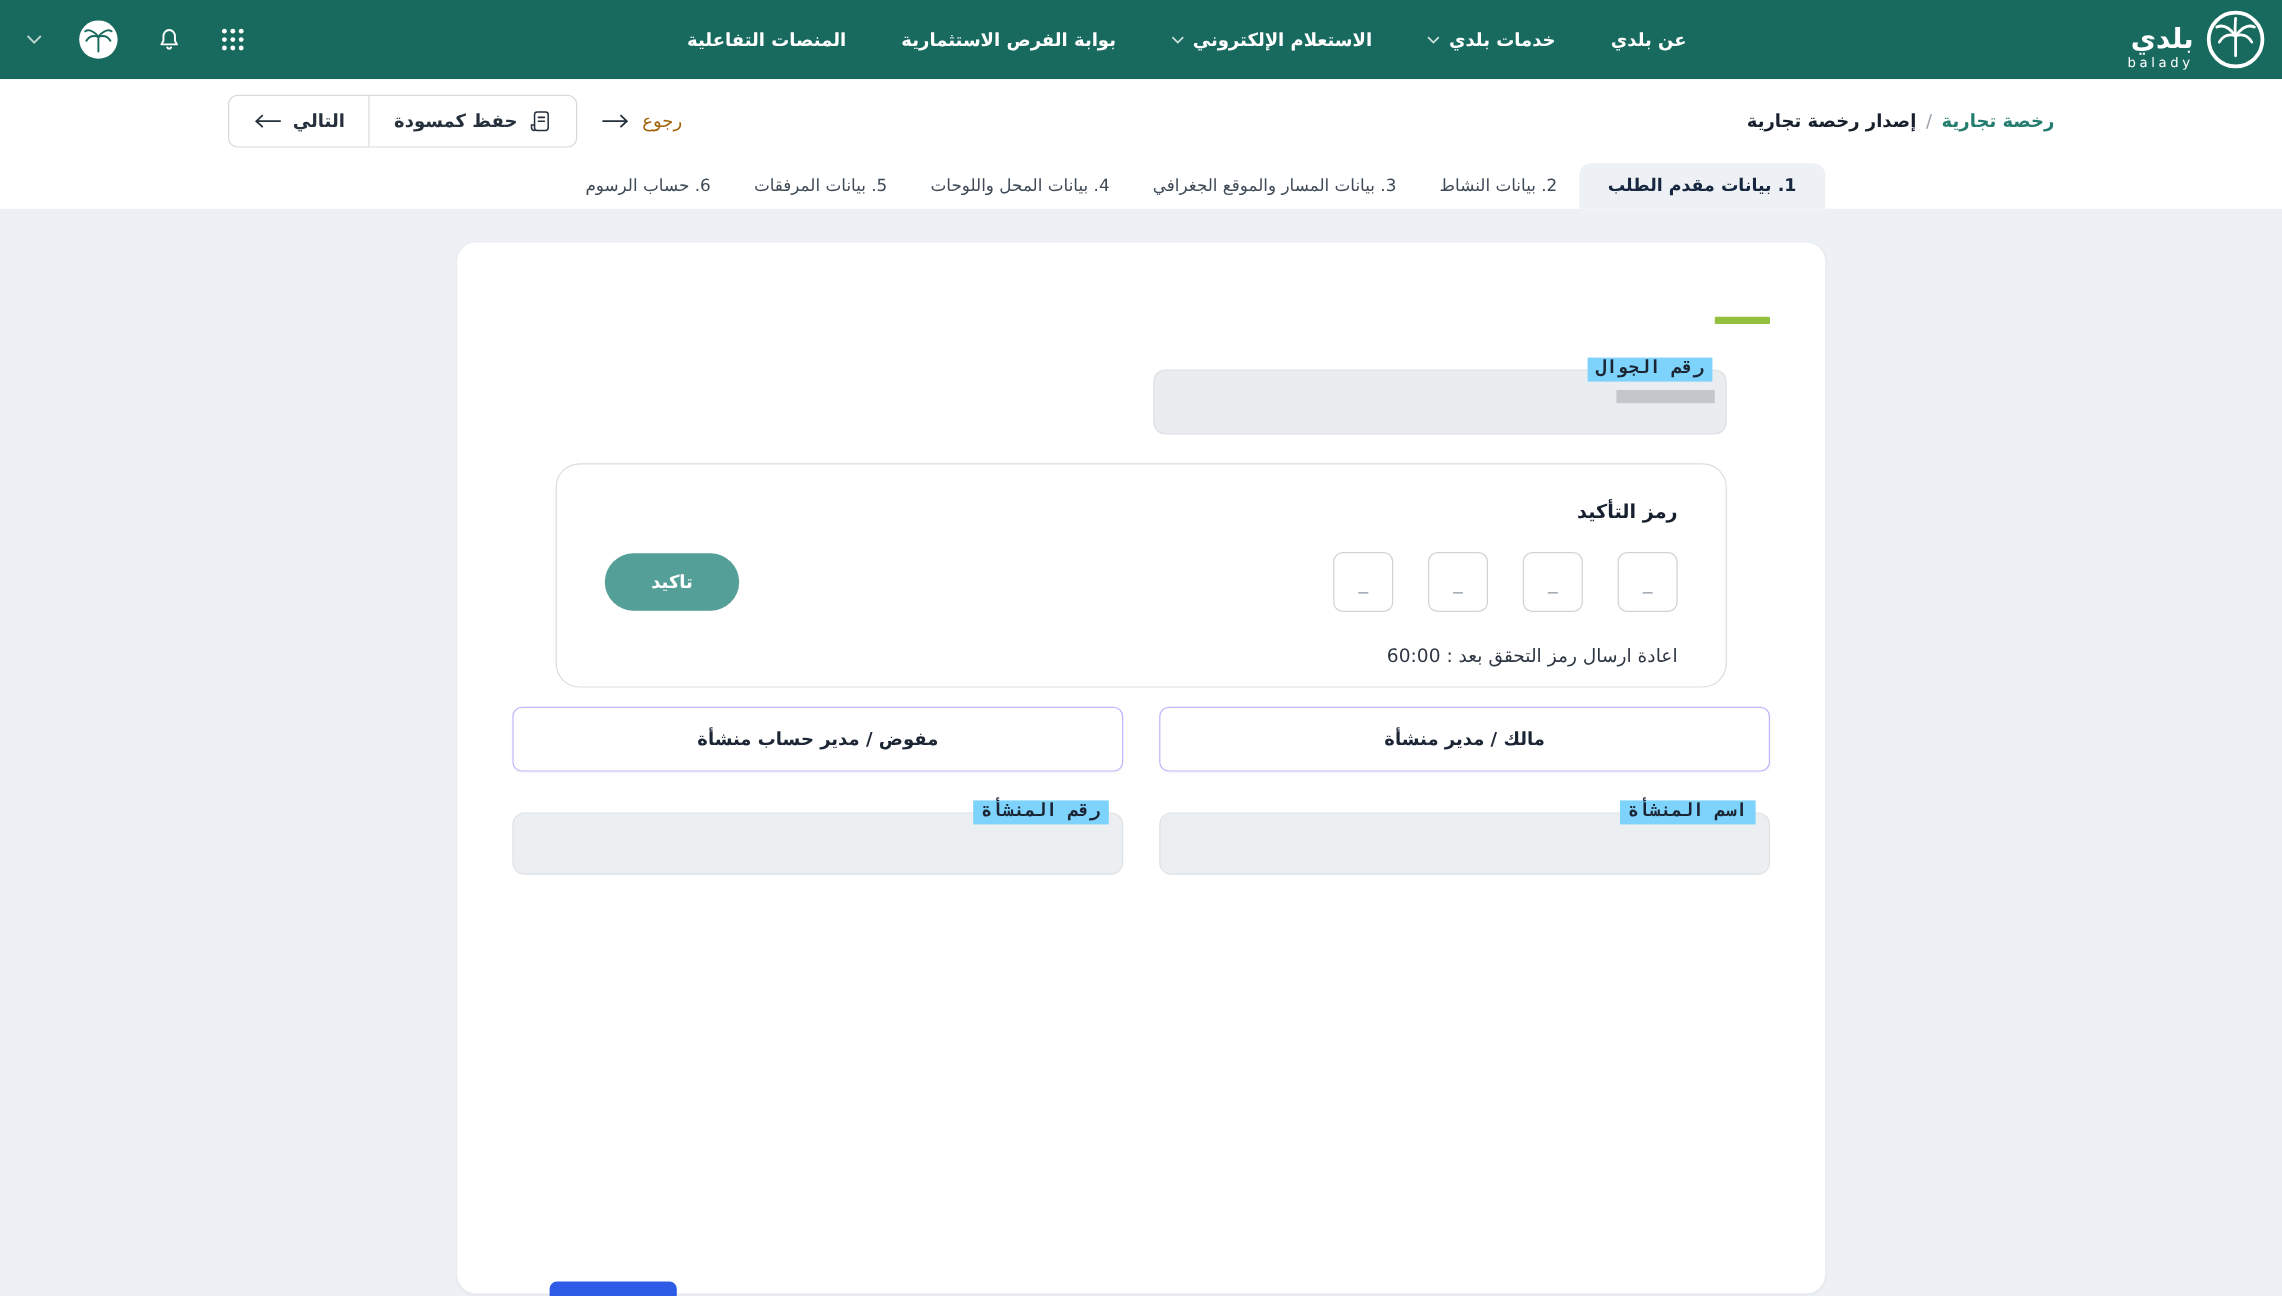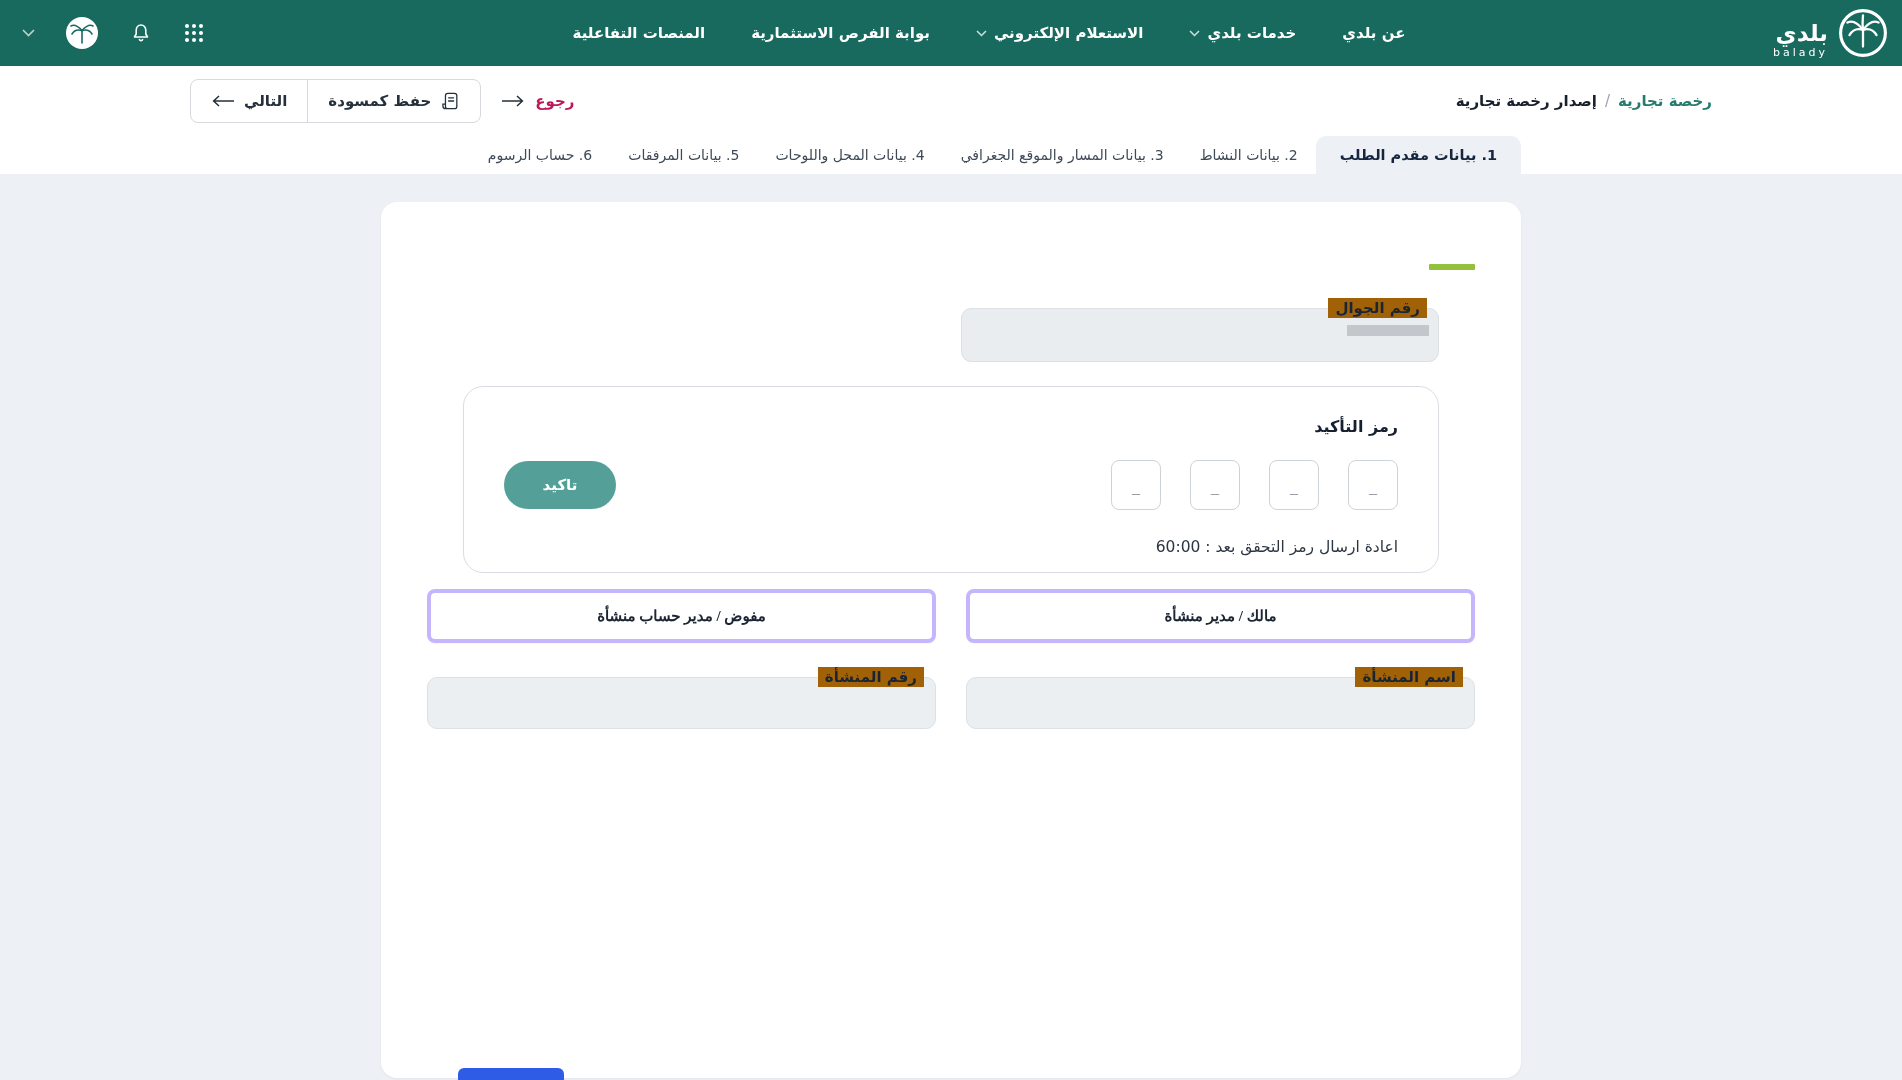--- a/index.html
+++ b/index.html
@@ -26,22 +26,22 @@
   
   .subheader {
     height:70px; background:#fff; display:flex; align-items:center;
     justify-content:space-between; padding:0 190px;
   }
   .breadcrumb { display:flex; align-items:center; gap:8px; font-size:15px; font-weight:700; }
   .crumb-link { color:#237c6d; cursor:pointer; }
   .crumb-sep { color:#9aa3ac; font-weight:400; }
   .crumb-current { color:#17202c; }
   .actions { display:flex; align-items:center; gap:20px; }
-  .btn-back { display:flex; align-items:center; gap:10px; font-size:15px; font-weight:700;
-    color:#be185d; background:none; border:none; cursor:pointer; font-family:inherit; }
+  .btn-back { display:flex; align-items:center; gap:10px; font-size:15px; font-weight:400;
+    color:#a16207; background:none; border:none; cursor:pointer; font-family:inherit; }
   .btn-group { display:flex; align-items:stretch; border:1px solid #d6dade; border-radius:8px; overflow:hidden; background:#fff; height:44px; }
   .btn-flat { display:flex; align-items:center; gap:9px; padding:0 20px; font-size:15px; font-weight:700;
     color:#25303c; background:none; border:none; cursor:pointer; font-family:inherit; }
   .btn-sep { width:1px; background:#d6dade; }
   
   .tabsbar { background:#fff; }
   .tabs-inner { width:1140px; margin:0 auto; display:flex; align-items:flex-end; }
   .tab { padding:11px 18px; font-size:14px; color:#3f4a57; cursor:pointer; white-space:nowrap; }
   .tab.active {
     background:#edf0f4; border-radius:10px 10px 0 0; padding:11px 24px;
@@ -53,22 +53,22 @@
     width:1140px; height:876px; margin:0 auto; background:#fff;
     border-radius:16px; padding:46px 46px 40px;
     box-shadow:0 1px 3px rgba(0,0,0,.05); position:relative;
   }
   .page-title { font-size:30px; font-weight:800; color:#101826; }
   .title-underline { width:46px; height:6px; background:#93c13e; margin-top:16px; border-radius:1px; }
   .top-section { padding:0 36px; margin-top:38px; }
   
   .field { position:relative; }
   .field-label {
-    position:absolute; top:-10px; right:12px; background:#a16207; padding:0 7px;
-    font-size:15px; font-weight:700; color:#1b2433; z-index:2; line-height:20px;
+    position:absolute; top:-10px; right:12px; background:#7dd3fc; padding:0 7px;
+    font-size:15px; font-weight:700; color:#1b2433; z-index:2; line-height:20px;font-family:Liberation Mono, monospace;
   }
   .phone-group { width:478px; }
   .input-gray {
     width:100%; height:54px; background:#e9edf0; border:1px solid #dde1e5;
     border-radius:10px; outline:none;
   }
   .phone-mask { position:absolute; top:17px; right:10px; width:82px; height:11px; background:#c3c7cc; }
   
   .notice {
     margin-top:26px; background:#f1f3f5; border-right:5px solid #a9b1b8;
@@ -87,25 +87,24 @@
   .confirm-btn {
     margin-inline-start:auto; width:112px; height:48px; border:none; border-radius:24px;
     background:#54a099; color:#fff; font-size:15px; font-weight:700; cursor:pointer; font-family:inherit;
   }
   .resend { margin-top:28px; font-size:15.5px; color:#2c3642; }
   
   .role-label { margin-top:36px; font-size:16px; font-weight:800; color:#16202e; }
   .req { color:#e02020; margin-right:4px; font-weight:800; }
   .options-row { display:grid; grid-template-columns:1fr 1fr; gap:30px; margin-top:16px; }
   .option-card {
-    height:54px; background:#fff; border:4px solid #c4b5fd; border-radius:8px;
+    height:54px; background:#fff; border:1px solid #c4b5fd; border-radius:8px;
     display:flex; align-items:center; justify-content:center;
     font-size:15px; font-weight:700; color:#1b2533; cursor:pointer;
     box-shadow:0 1px 2px rgba(0,0,0,.04);
-    font-family:Liberation Serif, serif;
   }
   
   .fields-grid { display:grid; grid-template-columns:1fr 1fr; gap:26px 30px; margin-top:34px; }
   .input-gray2 {
     width:100%; height:52px; background:#eceff1; border:1px solid #dde1e4;
     border-radius:10px; outline:none;
   }
   
   .chat-peek {
     position:absolute; left:458px; bottom:0; width:106px; height:12px;

